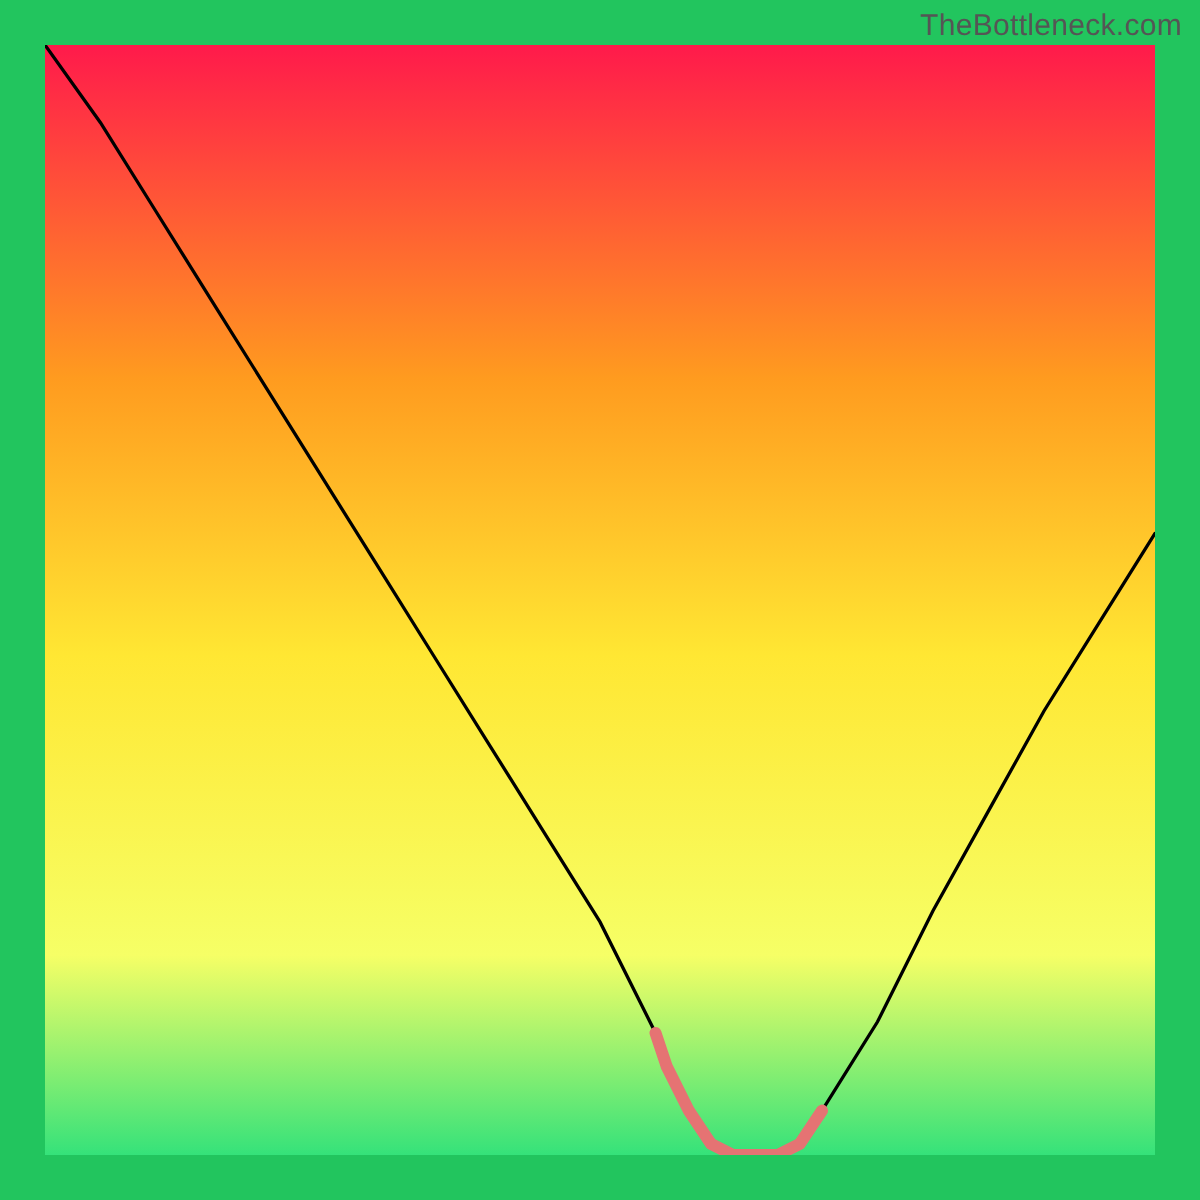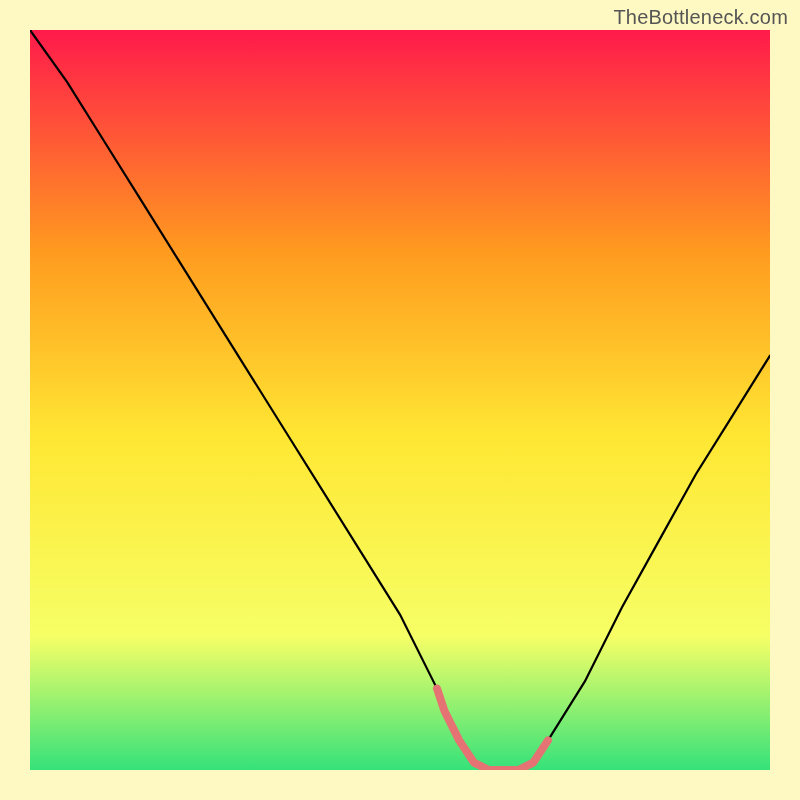--- a/index.html
+++ b/index.html
@@ -8,21 +8,21 @@
     width: 800px;
     height: 800px;
     background: #000;
     overflow: hidden;
     font-family: Arial, Helvetica, sans-serif;
   }
   .frame {
     position: relative;
     width: 800px;
     height: 800px;
-    background: #fef9c3;
+    background: #22c55e;
   }
   .watermark {
     position: absolute;
     top: 6px;
     right: 12px;
     color: #555;
     font-size: 20px;
     font-weight: 500;
     letter-spacing: 0.2px;
     z-index: 5;

